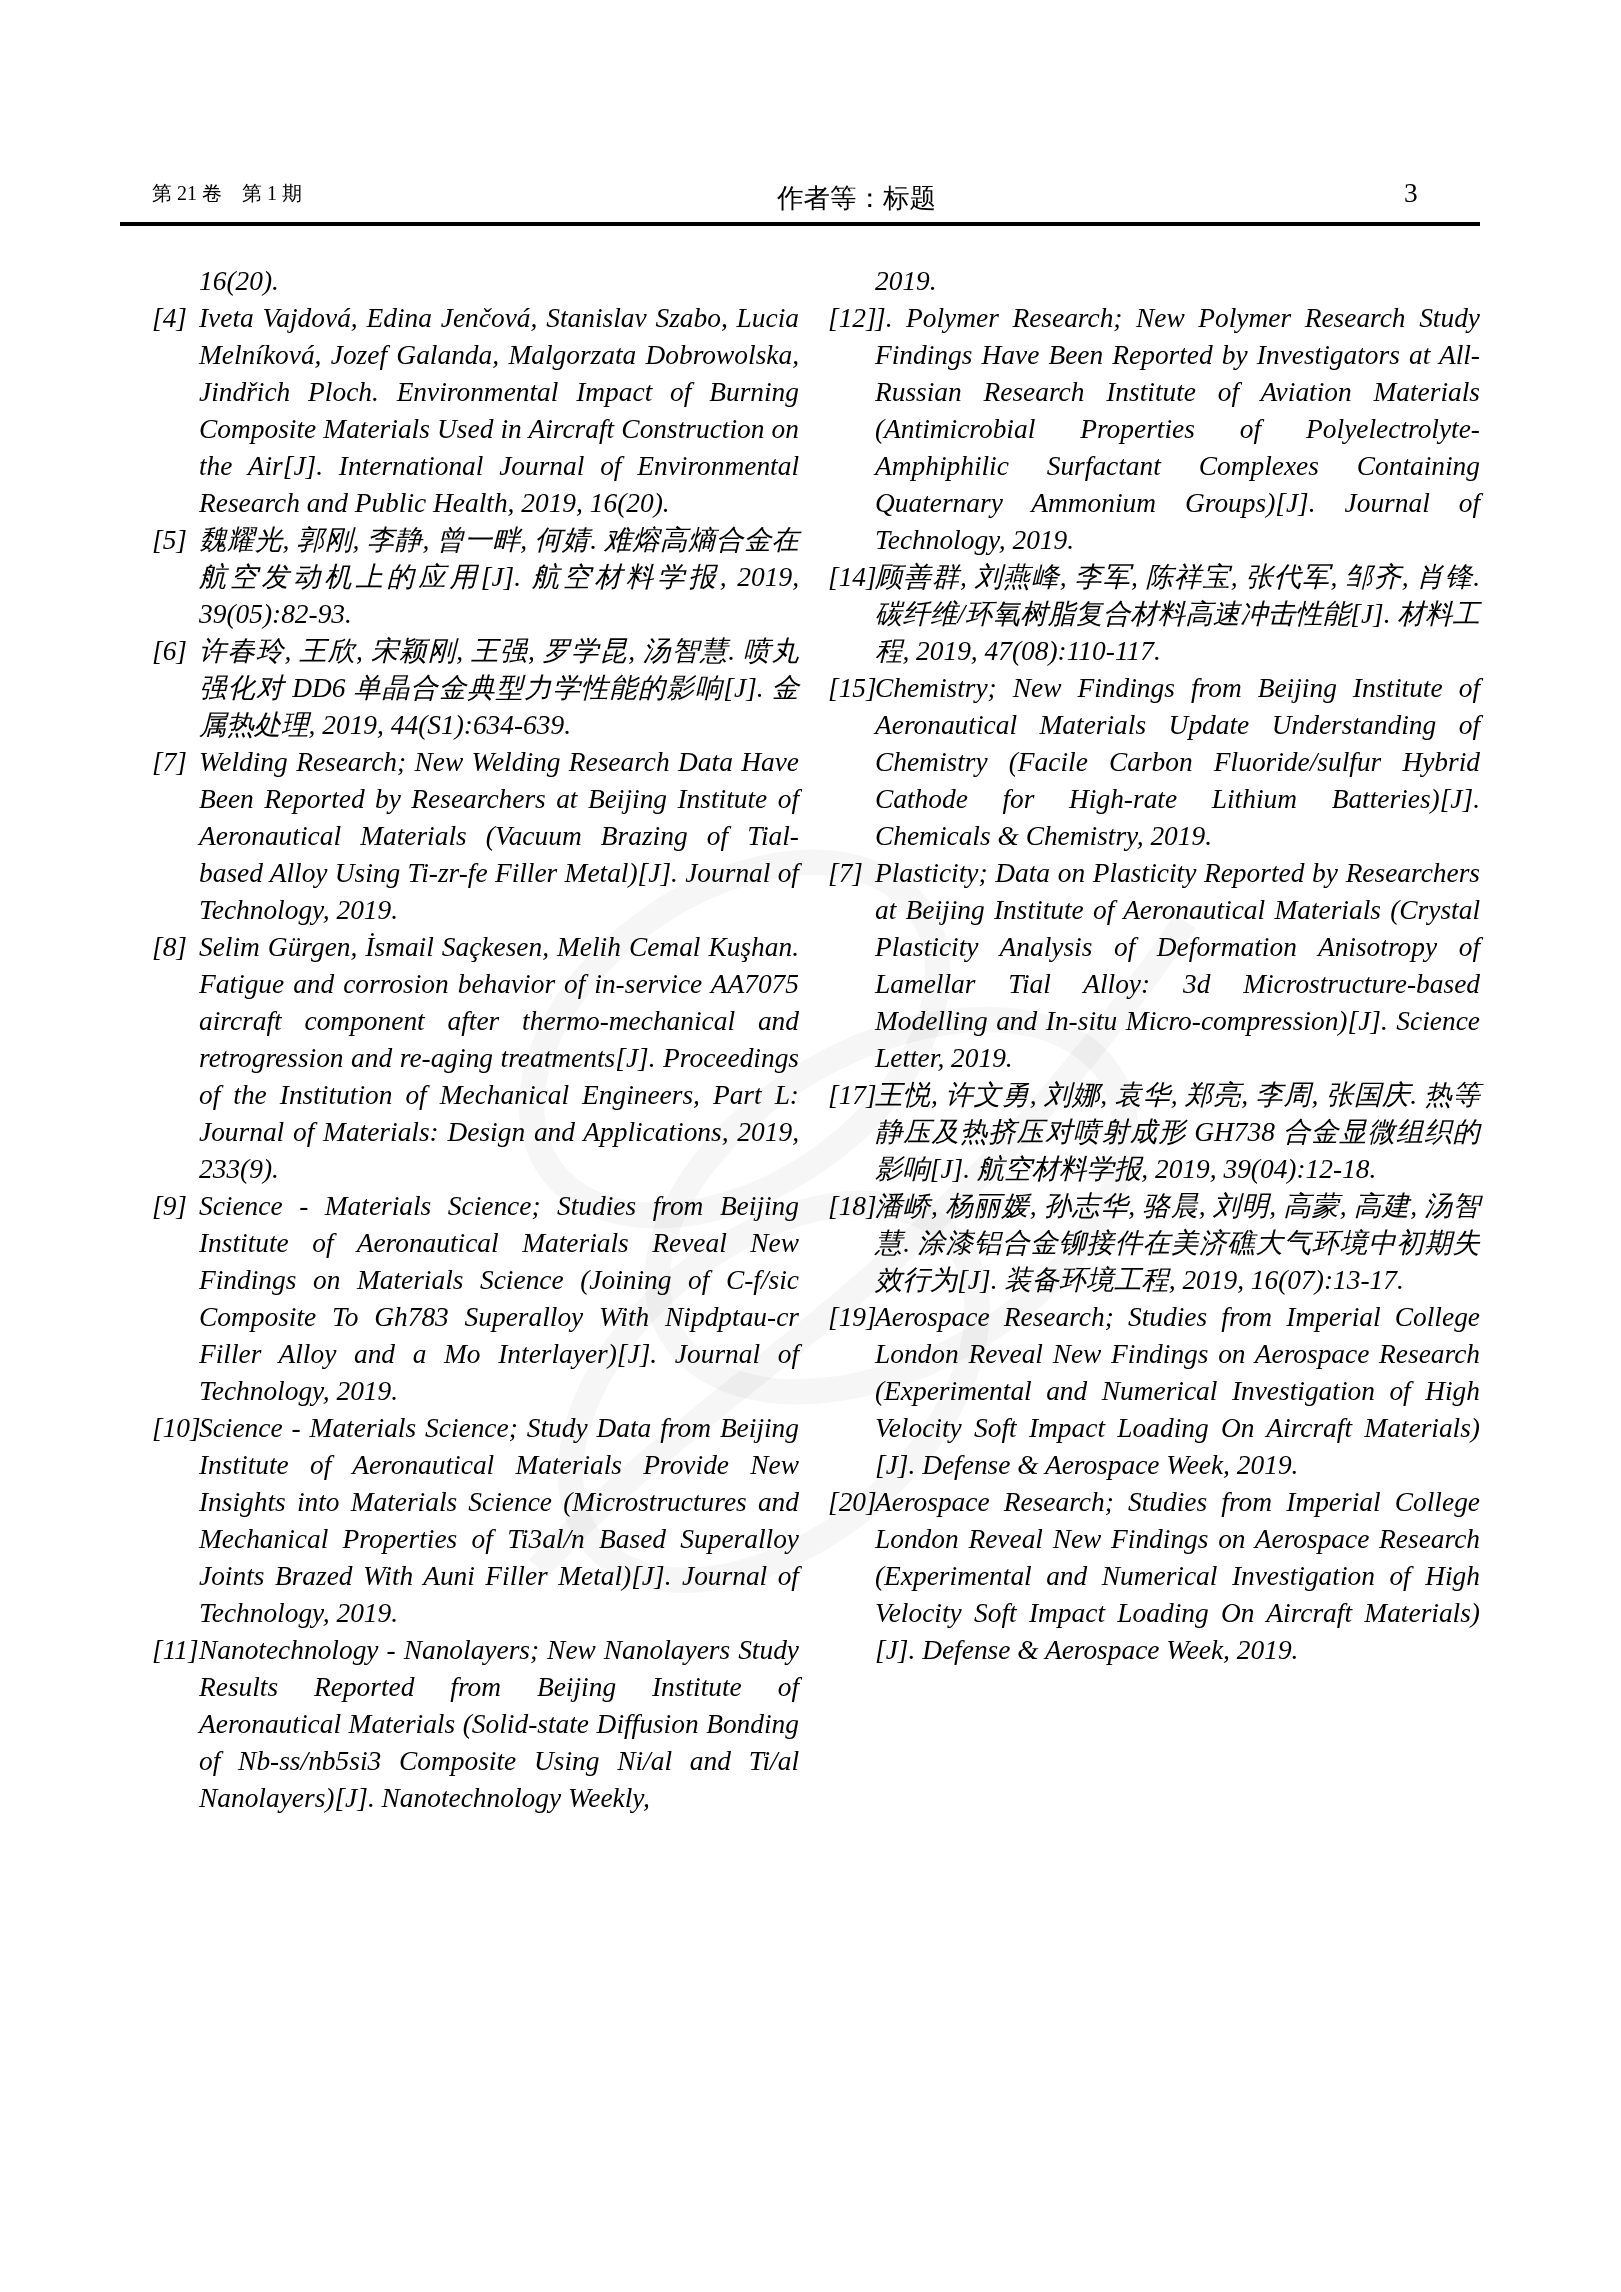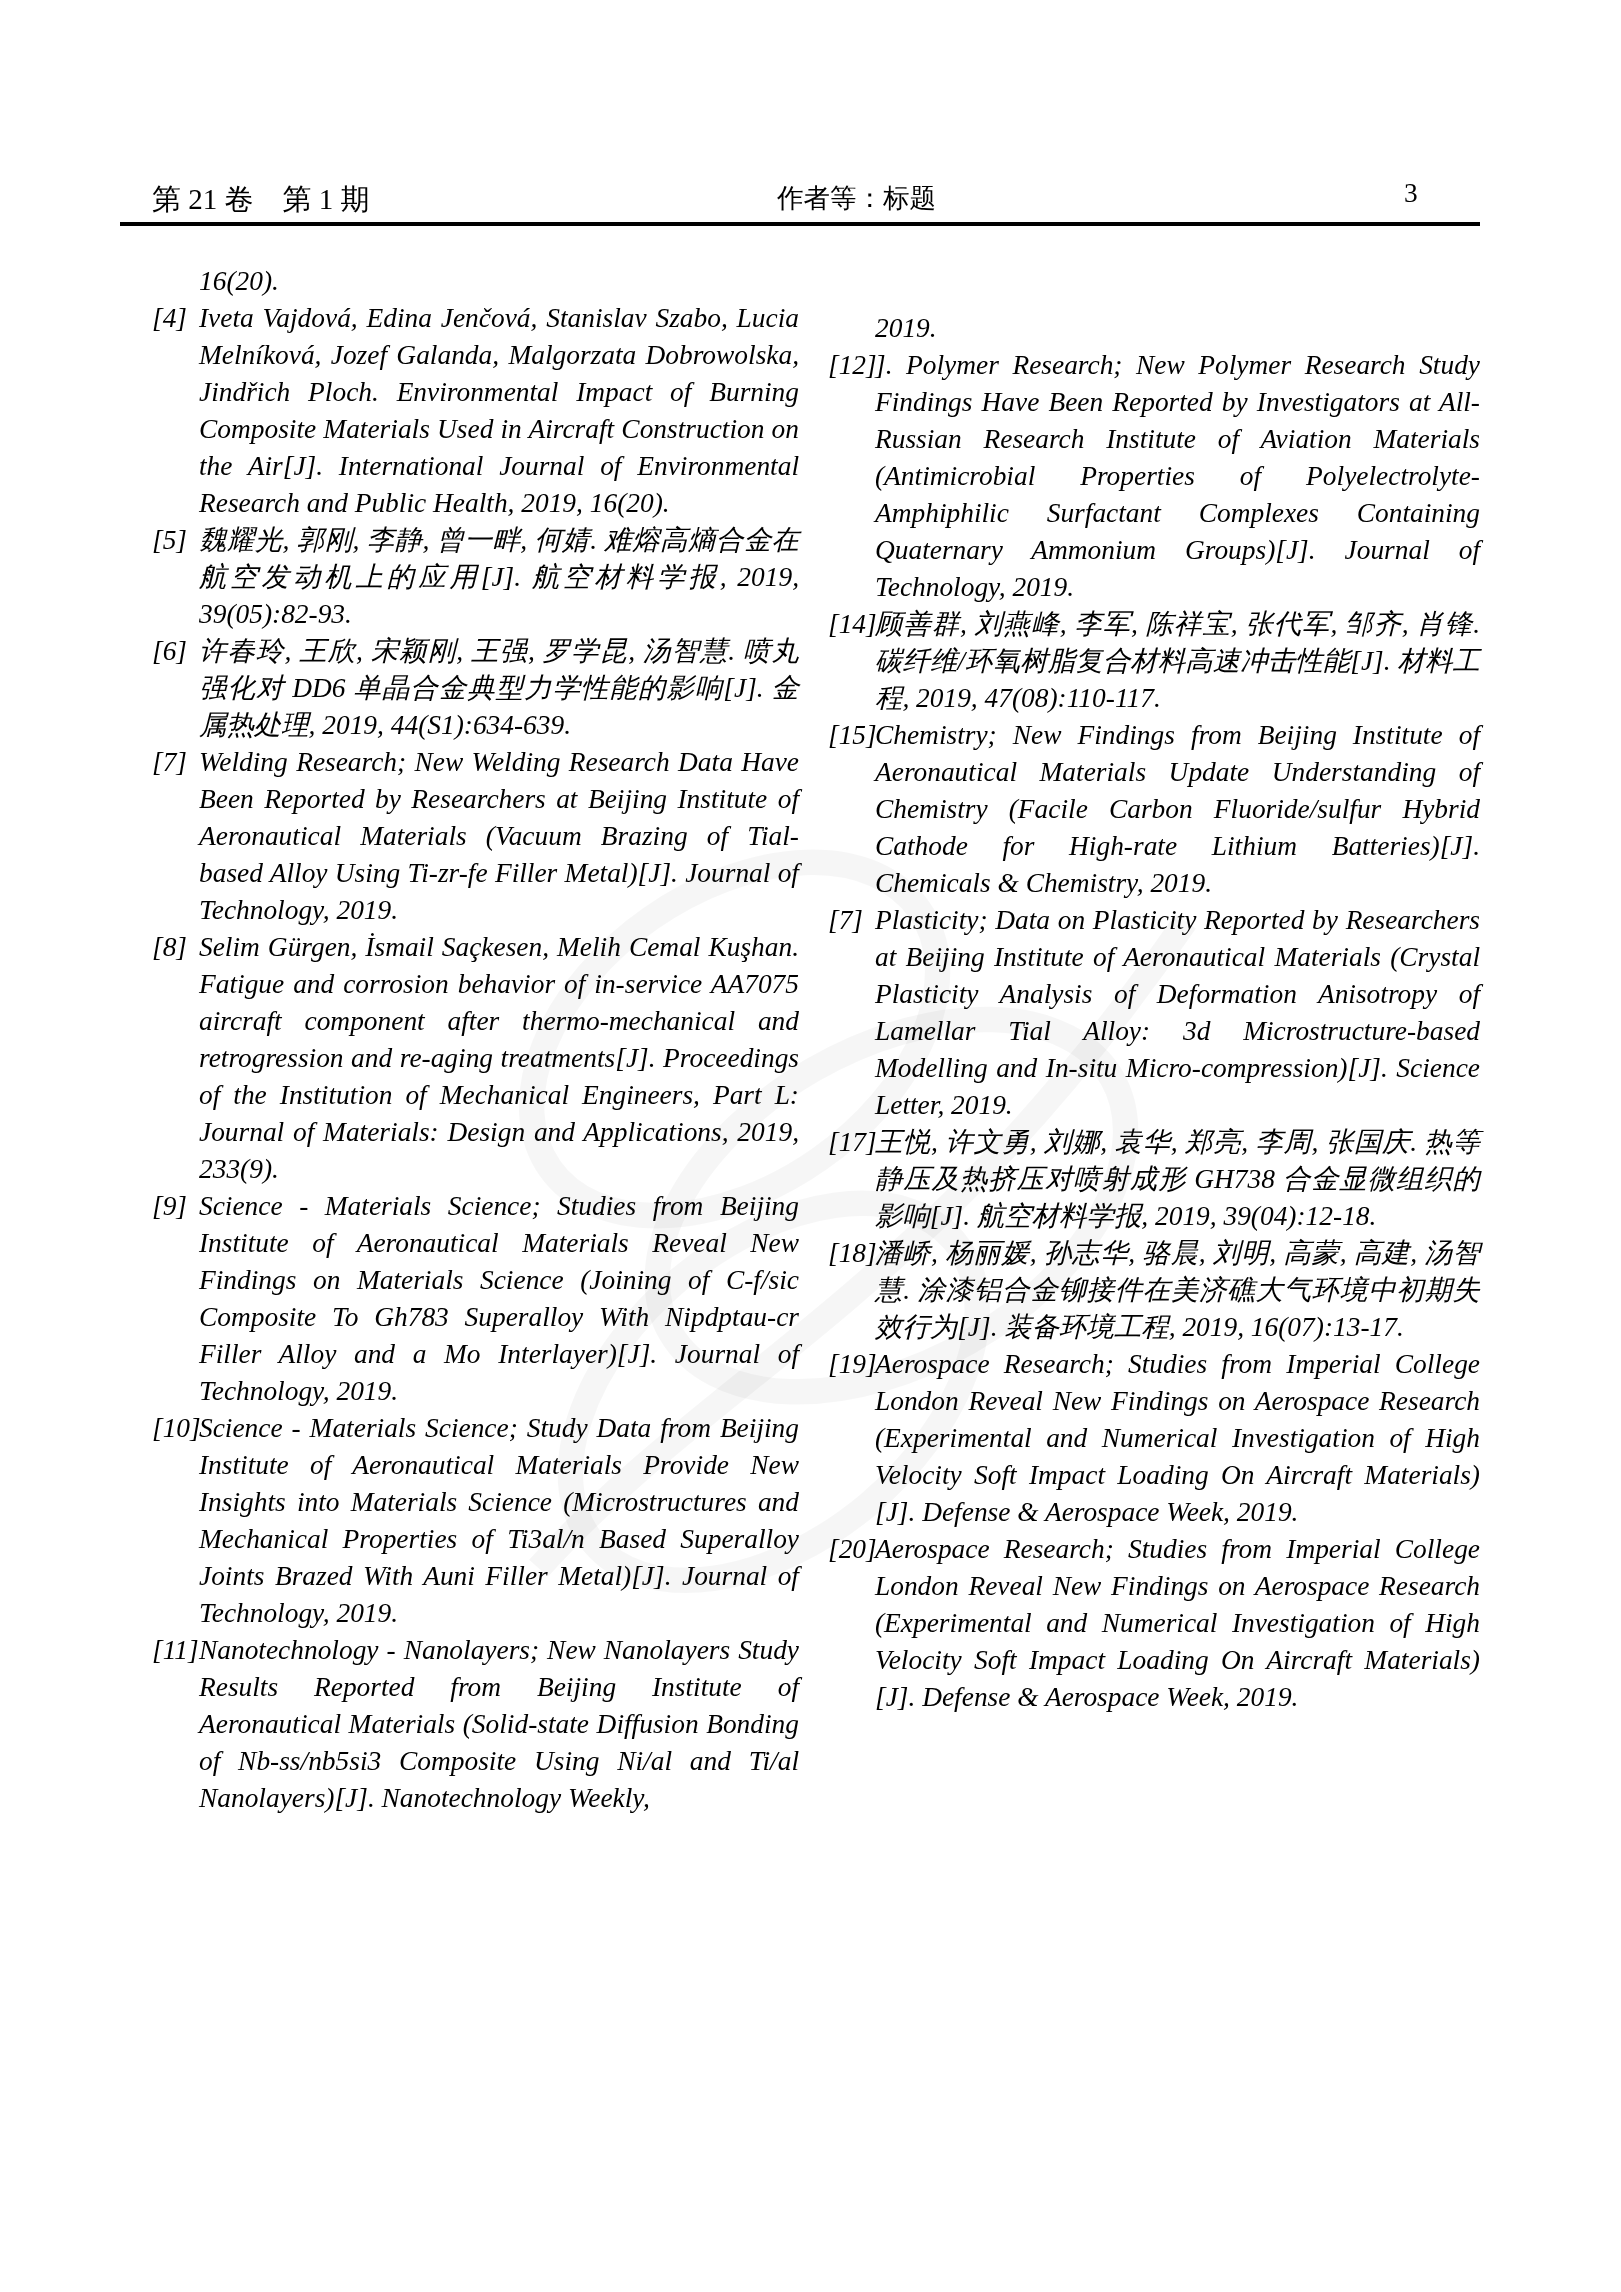--- a/index.html
+++ b/index.html
@@ -7,32 +7,32 @@
     width:1621px;height:2293px;
     background:#ffffff;color:#000;
     position:relative;overflow:hidden;
     font-family:"Liberation Serif","DejaVu Serif",serif;
   }
   .page{position:absolute;inset:0;}
   
   .watermark{position:absolute;left:421px;top:745px;pointer-events:none;}
   .watermark path, .watermark ellipse{fill:none;stroke:#000;stroke-opacity:0.035;stroke-width:26;}
   
-  .h-left{position:absolute;left:152px;top:180px;font-size:29px;white-space:nowrap;}
+  .h-left{position:absolute;left:152px;top:180px;font-size:20px;white-space:nowrap;}
   .h-center{position:absolute;left:777px;top:180px;font-size:26.5px;white-space:nowrap;}
   .h-right{position:absolute;left:1404px;top:178px;font-size:27.4px;}
   .rule{position:absolute;left:120px;top:222px;width:1360px;height:3.9px;background:#000;}
   
   .col{
     position:absolute;top:263px;
     font-size:27.4px;line-height:37px;
     text-align:justify;text-justify:inter-word;
   }
   .col-left{left:152px;width:647px;}
-  .col-right{left:828px;width:652px;margin-top:47px;}
+  .col-right{left:828px;width:652px;}
   .ref-item{position:relative;padding-left:47px;font-style:italic;}
   .ref-label{position:absolute;left:0;top:0;}
 </style>
 </head>
 <body>
 
 <div class="page">
 
   <svg class="watermark" width="882" height="980" viewBox="0 0 900 1000">
     <ellipse cx="320" cy="300" rx="230" ry="150" transform="rotate(-35 320 300)"></ellipse>

